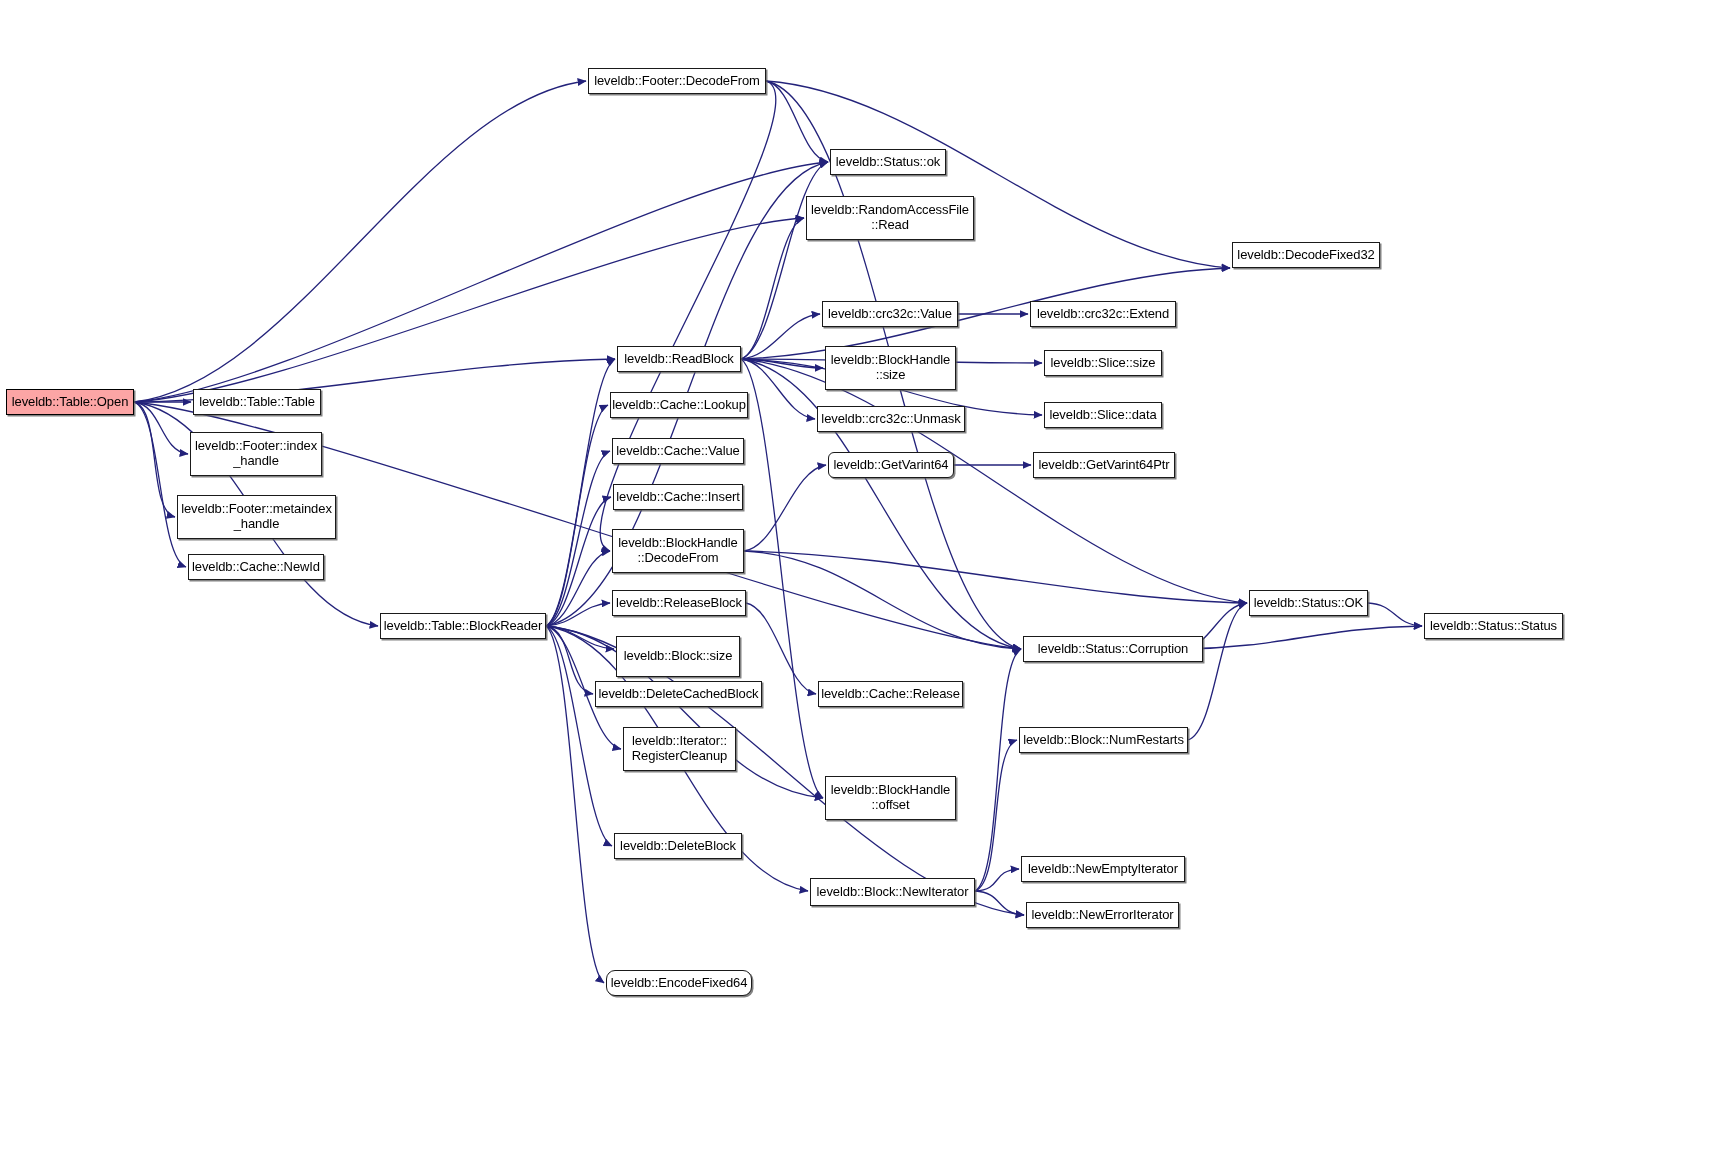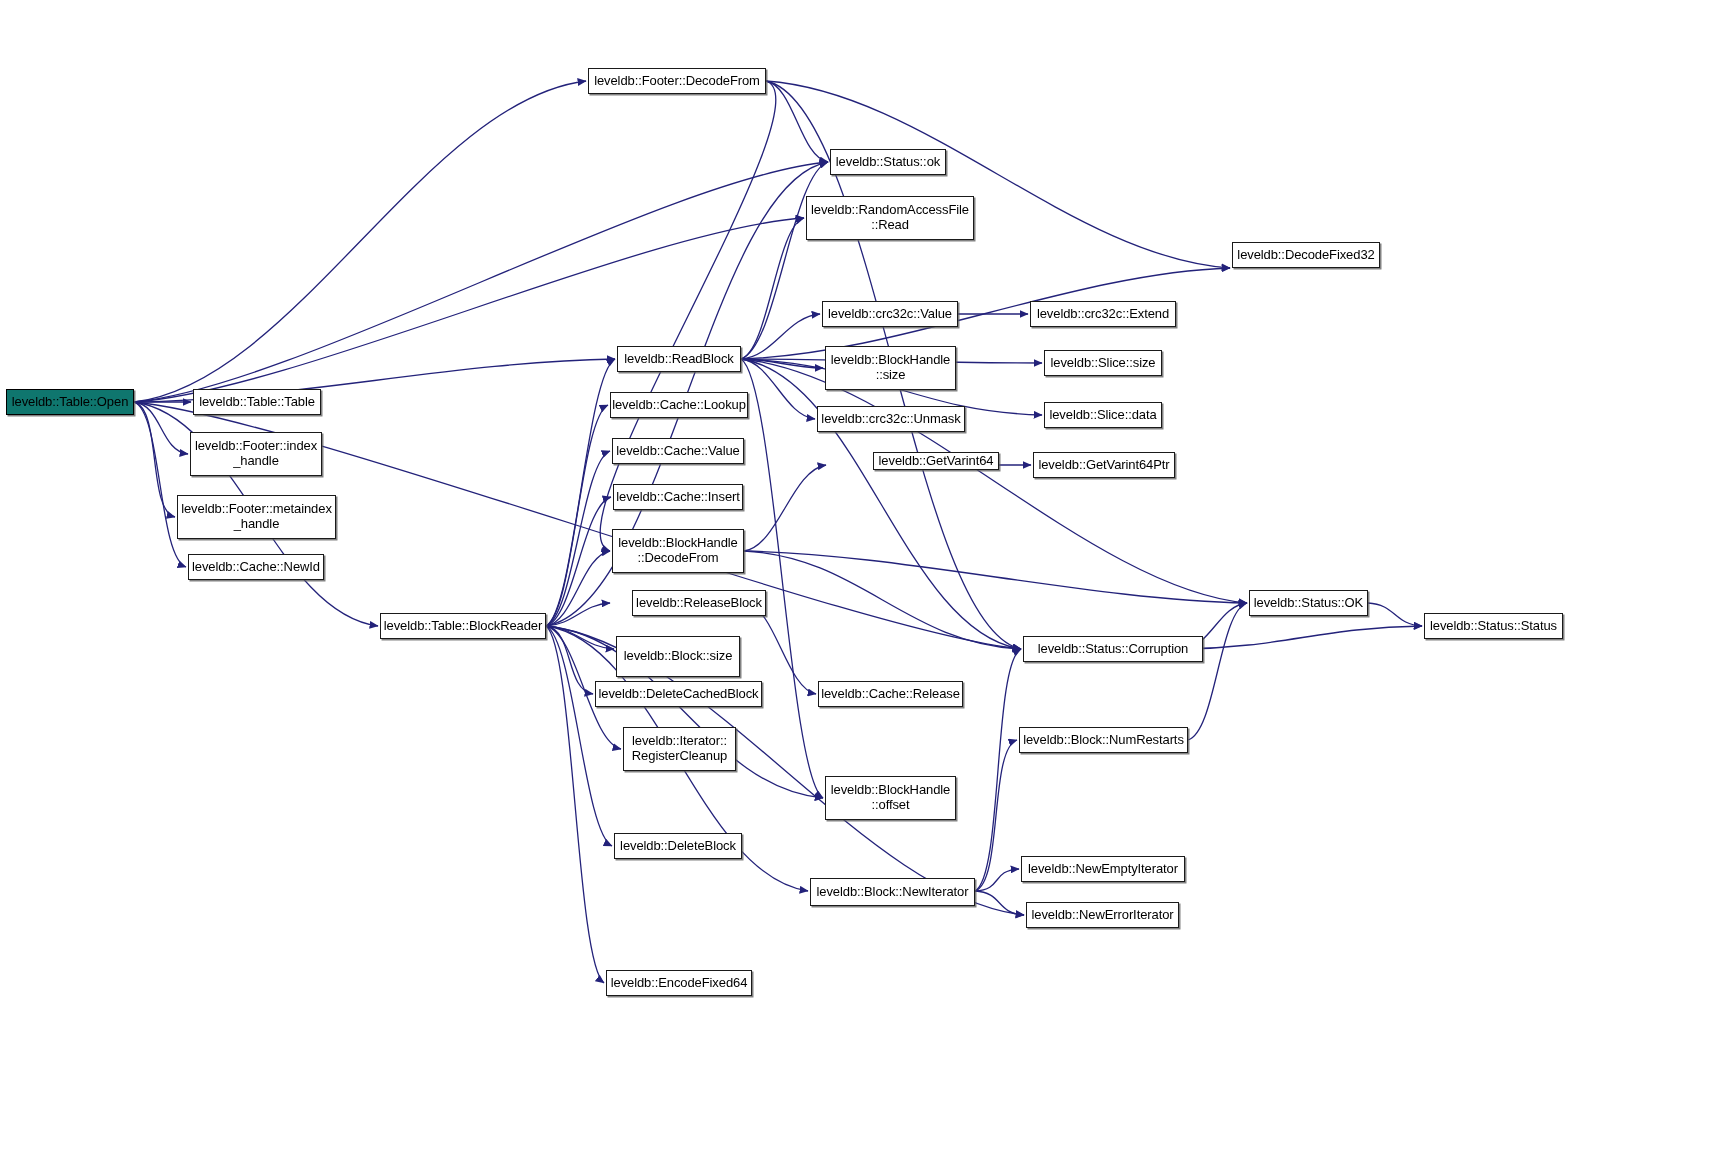--- a/index.html
+++ b/index.html
@@ -32,21 +32,21 @@
     line-height: 1.12;
     display: flex;
     align-items: center;
     justify-content: center;
     text-align: center;
     white-space: pre-line;
     box-shadow: 1.5px 1.5px 0 0 rgba(90,90,90,0.75);
     letter-spacing: -0.1px;
   }
   .node.root {
-    background: #0f766e;
+    background: #fca5a5;
     border-color: #000000;
   }
   .node span { display: block; width: 100%; }
 </style>
 </head>
 <body>
 
 <div id="graph-root">
   <svg id="edges" viewBox="0 0 1736 1151">
     <defs>
@@ -124,40 +124,40 @@
       <div class="node" style="left: 825px; top: 346px; width: 131px; height: 44px;"><span>leveldb::BlockHandle
 ::size</span></div>
       <div class="node" style="left: 1044px; top: 350px; width: 118px; height: 26px;"><span>leveldb::Slice::size</span></div>
       <div class="node" style="left: 193px; top: 389px; width: 128px; height: 26px;"><span>leveldb::Table::Table</span></div>
       <div class="node" style="left: 610px; top: 392px; width: 138px; height: 26px;"><span>leveldb::Cache::Lookup</span></div>
       <div class="node" style="left: 817px; top: 406px; width: 148px; height: 26px;"><span>leveldb::crc32c::Unmask</span></div>
       <div class="node" style="left: 1044px; top: 402px; width: 118px; height: 26px;"><span>leveldb::Slice::data</span></div>
       <div class="node" style="left: 190px; top: 432px; width: 132px; height: 44px;"><span>leveldb::Footer::index
 _handle</span></div>
       <div class="node" style="left: 612px; top: 438px; width: 132px; height: 26px;"><span>leveldb::Cache::Value</span></div>
-      <div class="node" style="left: 873px; top: 452px; width: 126px; height: 18px;"><span>leveldb::GetVarint64</span></div>
+      <div class="node" style="left: 828px; top: 452px; width: 126px; height: 26px; border-radius: 6px;"><span>leveldb::GetVarint64</span></div>
       <div class="node" style="left: 1033px; top: 452px; width: 142px; height: 26px;"><span>leveldb::GetVarint64Ptr</span></div>
       <div class="node" style="left: 613px; top: 484px; width: 130px; height: 26px;"><span>leveldb::Cache::Insert</span></div>
       <div class="node" style="left: 177px; top: 495px; width: 159px; height: 44px;"><span>leveldb::Footer::metaindex
 _handle</span></div>
       <div class="node" style="left: 612px; top: 529px; width: 132px; height: 44px;"><span>leveldb::BlockHandle
 ::DecodeFrom</span></div>
       <div class="node" style="left: 188px; top: 554px; width: 136px; height: 26px;"><span>leveldb::Cache::NewId</span></div>
-      <div class="node" style="left: 612px; top: 590px; width: 134px; height: 26px; margin-left: 20px;"><span>leveldb::ReleaseBlock</span></div>
+      <div class="node" style="left: 612px; top: 590px; width: 134px; height: 26px;"><span>leveldb::ReleaseBlock</span></div>
       <div class="node" style="left: 1249px; top: 590px; width: 119px; height: 26px;"><span>leveldb::Status::OK</span></div>
       <div class="node" style="left: 380px; top: 613px; width: 166px; height: 26px;"><span>leveldb::Table::BlockReader</span></div>
       <div class="node" style="left: 1424px; top: 613px; width: 139px; height: 26px;"><span>leveldb::Status::Status</span></div>
       <div class="node" style="left: 616px; top: 636px; width: 124px; height: 41px;"><span>leveldb::Block::size</span></div>
       <div class="node" style="left: 1023px; top: 636px; width: 180px; height: 26px;"><span>leveldb::Status::Corruption</span></div>
       <div class="node" style="left: 595px; top: 681px; width: 167px; height: 26px;"><span>leveldb::DeleteCachedBlock</span></div>
       <div class="node" style="left: 818px; top: 681px; width: 145px; height: 26px;"><span>leveldb::Cache::Release</span></div>
       <div class="node" style="left: 623px; top: 727px; width: 113px; height: 44px;"><span>leveldb::Iterator::
 RegisterCleanup</span></div>
       <div class="node" style="left: 1019px; top: 727px; width: 169px; height: 26px;"><span>leveldb::Block::NumRestarts</span></div>
       <div class="node" style="left: 825px; top: 776px; width: 131px; height: 44px;"><span>leveldb::BlockHandle
 ::offset</span></div>
       <div class="node" style="left: 614px; top: 833px; width: 128px; height: 26px;"><span>leveldb::DeleteBlock</span></div>
       <div class="node" style="left: 1021px; top: 856px; width: 164px; height: 26px;"><span>leveldb::NewEmptyIterator</span></div>
       <div class="node" style="left: 810px; top: 878px; width: 165px; height: 28px;"><span>leveldb::Block::NewIterator</span></div>
       <div class="node" style="left: 1026px; top: 902px; width: 153px; height: 26px;"><span>leveldb::NewErrorIterator</span></div>
-      <div class="node" style="left: 606px; top: 970px; width: 146px; height: 26px;"><span>leveldb::EncodeFixed64</span></div>
+      <div class="node" style="left: 606px; top: 970px; width: 146px; height: 26px; border-radius: 9px;"><span>leveldb::EncodeFixed64</span></div>
     </div>
 </div>
 
 </body></html>

